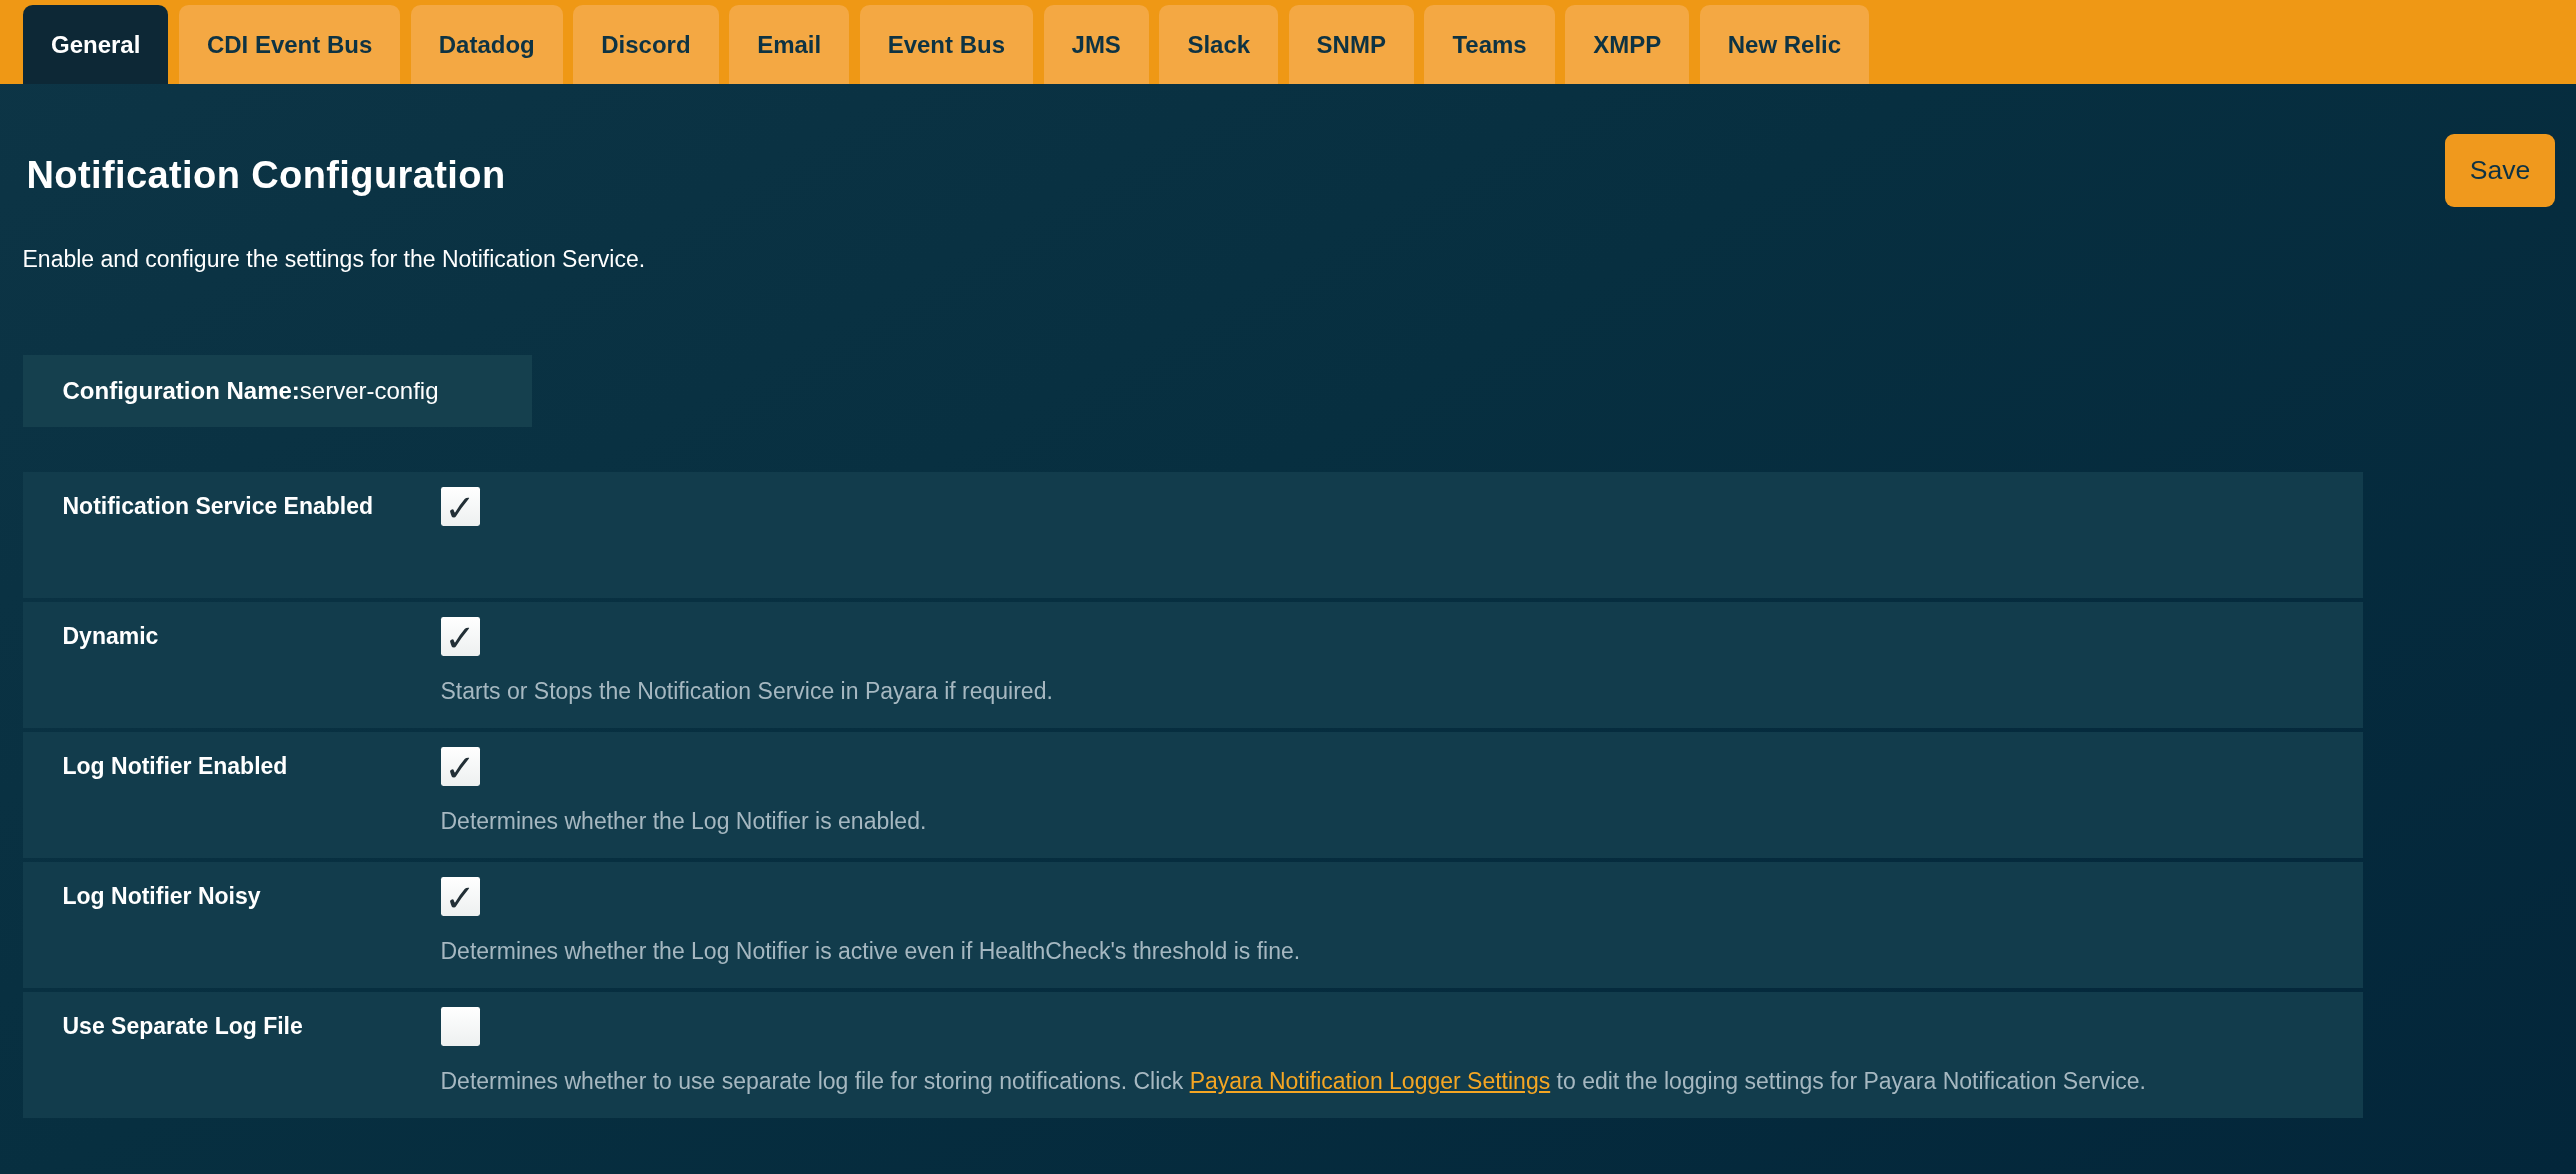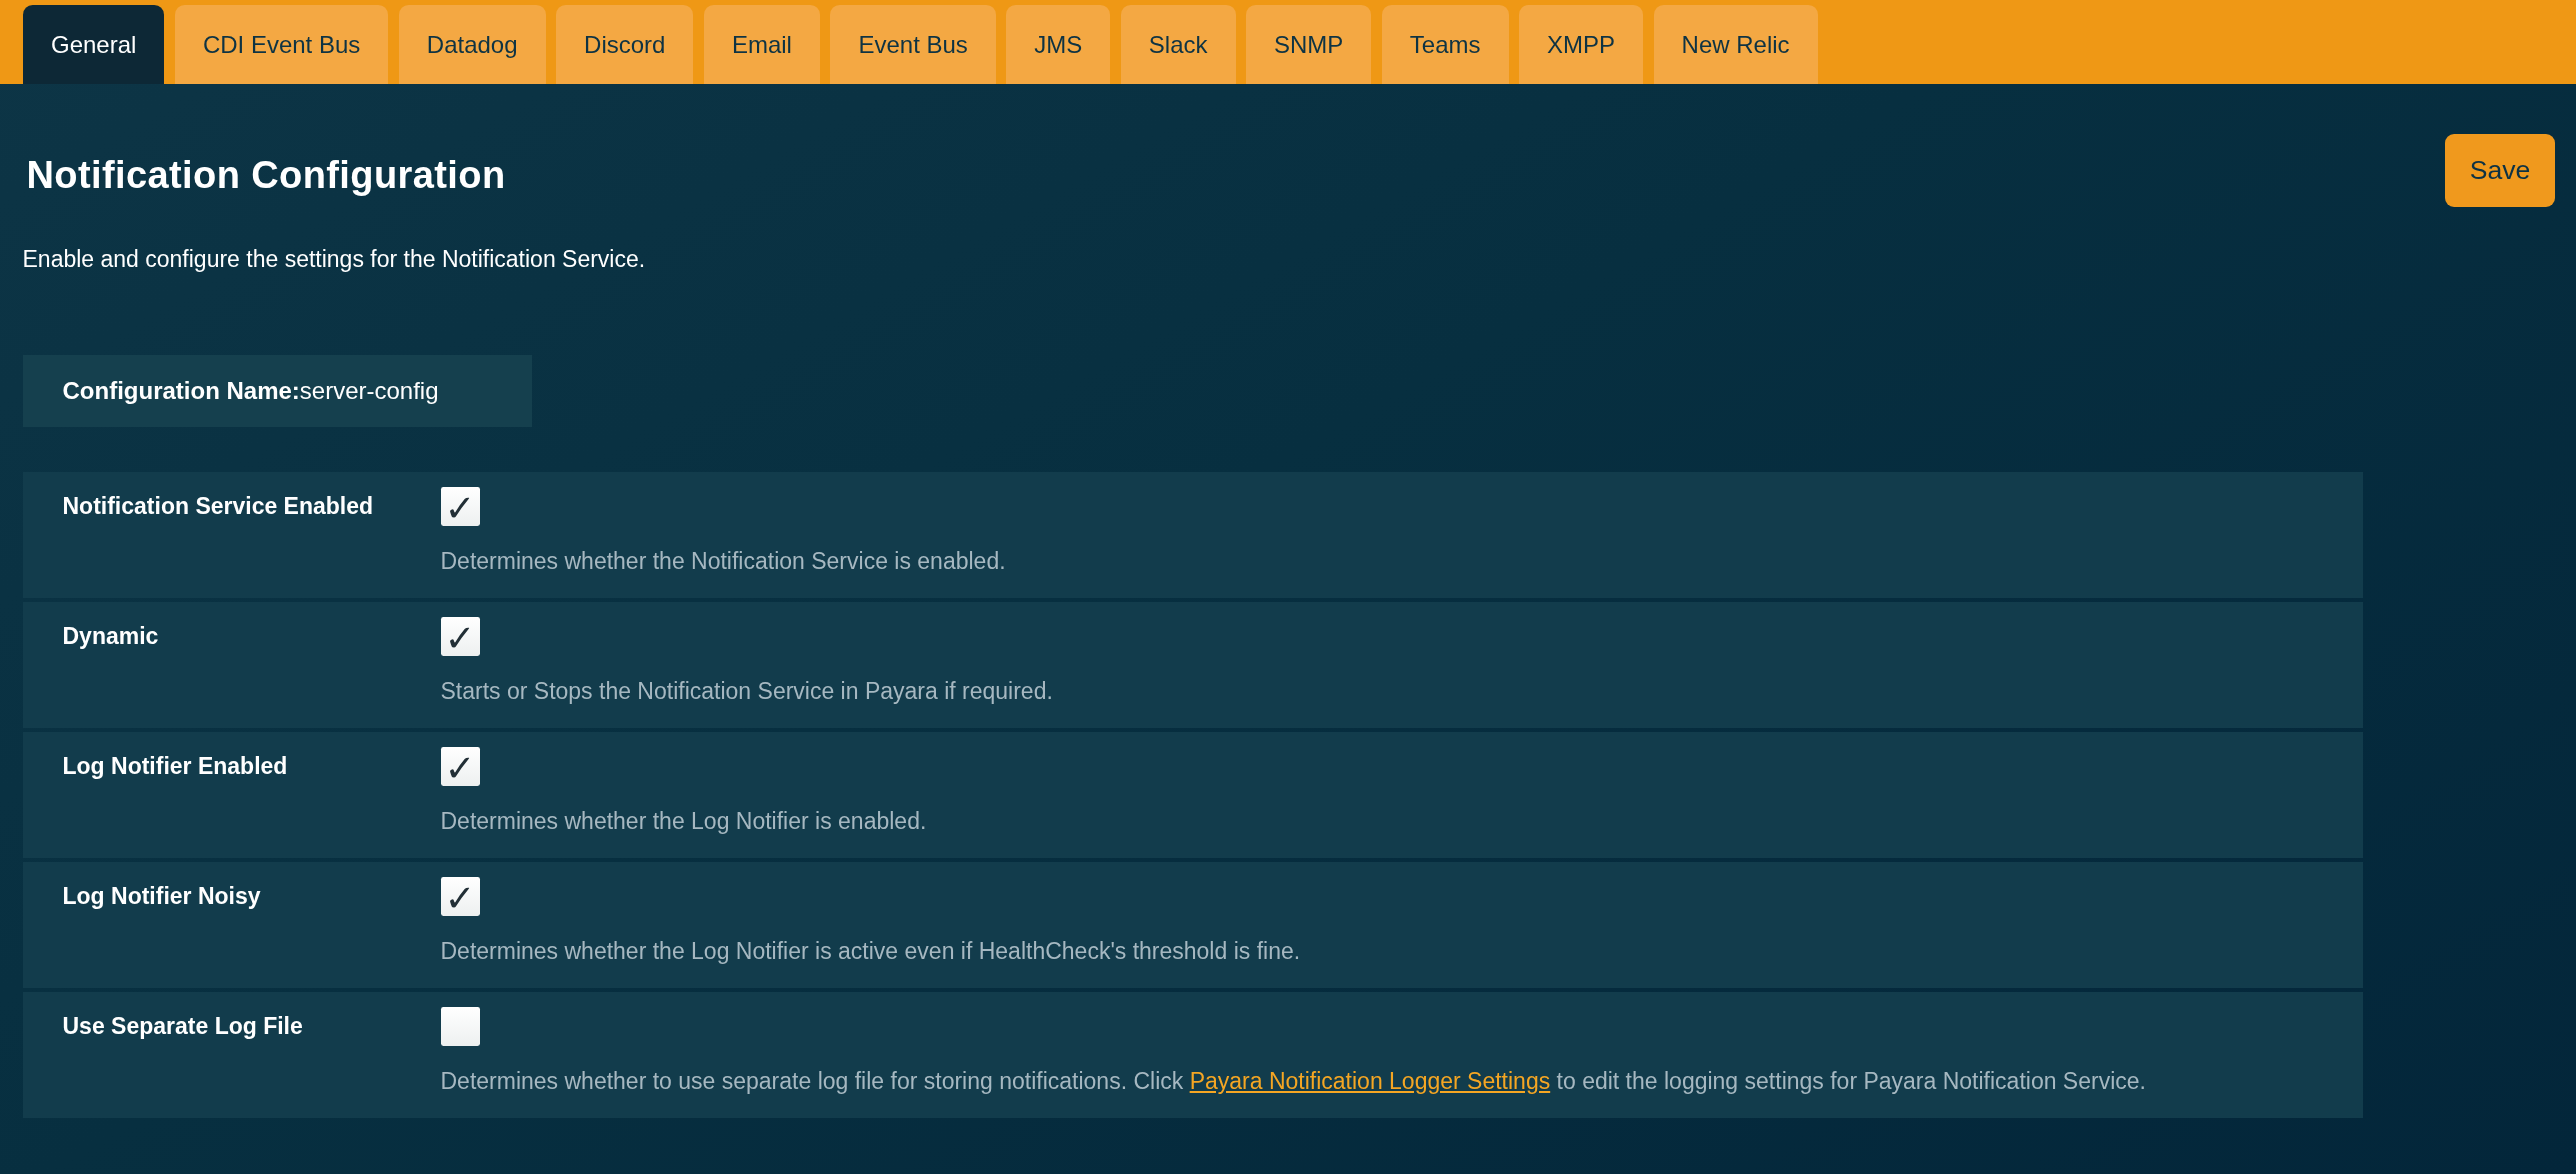--- a/index.html
+++ b/index.html
@@ -10,21 +10,21 @@
     overflow: hidden;
     font-family: "Liberation Sans", sans-serif;
     background: linear-gradient(150deg, #0d3546 0%, #072f40 45%, #03263a 100%);
   }
 
   
   .tabbar {
     position: absolute; top: 0; left: 0; width: 100%; height: 84px;
     background: #ef9815;
     display: flex; align-items: flex-end;
-    padding-left: 23px; gap: 10.5px;
+    padding-left: 23px; gap: 10.5px; font-weight: bold;
   }
   .tab {
     height: 79px; padding: 0 28px;
     display: flex; align-items: center;
     background: #f4a843;
     border-radius: 9.7px 9.7px 0 0;
     color: #0e3343; font-size: 24px;
     cursor: pointer; white-space: nowrap;
   }
   .tab.active { background: #0d2836; color: #ffffff; }
@@ -148,21 +148,20 @@
     <span class="config-label">Configuration Name:</span>
     <span class="config-value">server-config</span>
   </div>
 
   <div class="settings" id="settings">
   <div class="row">
     <span class="row-label">Notification Service Enabled</span>
     <span class="checkbox">
       <span class="check">✓</span>
     </span>
-    <span class="row-help">Determines whether the Notification Service is enabled.</span>
   </div>
 
   <div class="row">
     <span class="row-label">Dynamic</span>
     <span class="checkbox">
       <span class="check">✓</span>
     </span>
     <span class="row-help">Starts or Stops the Notification Service in Payara if required.</span>
   </div>
 

